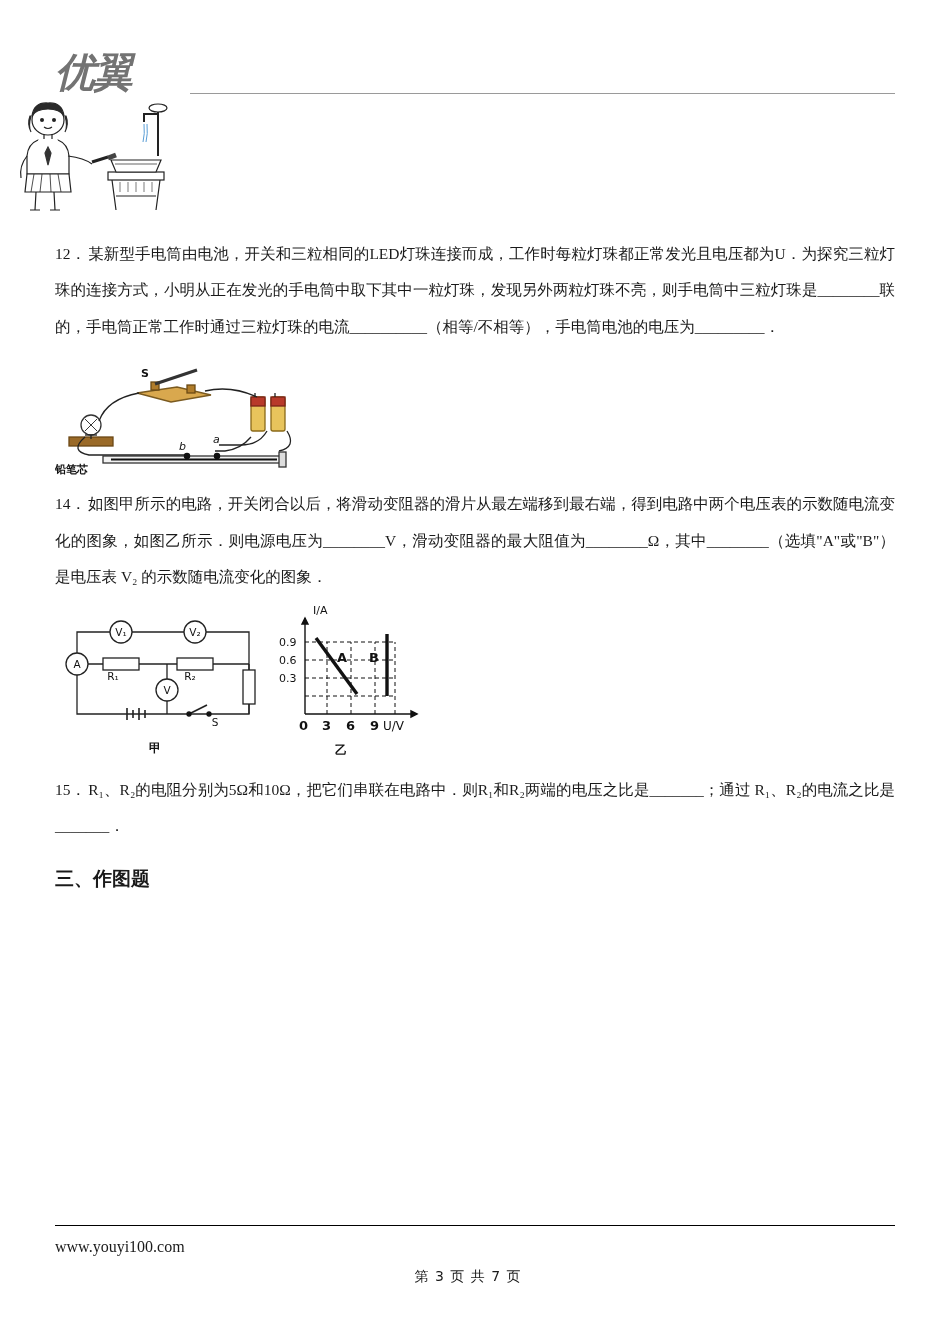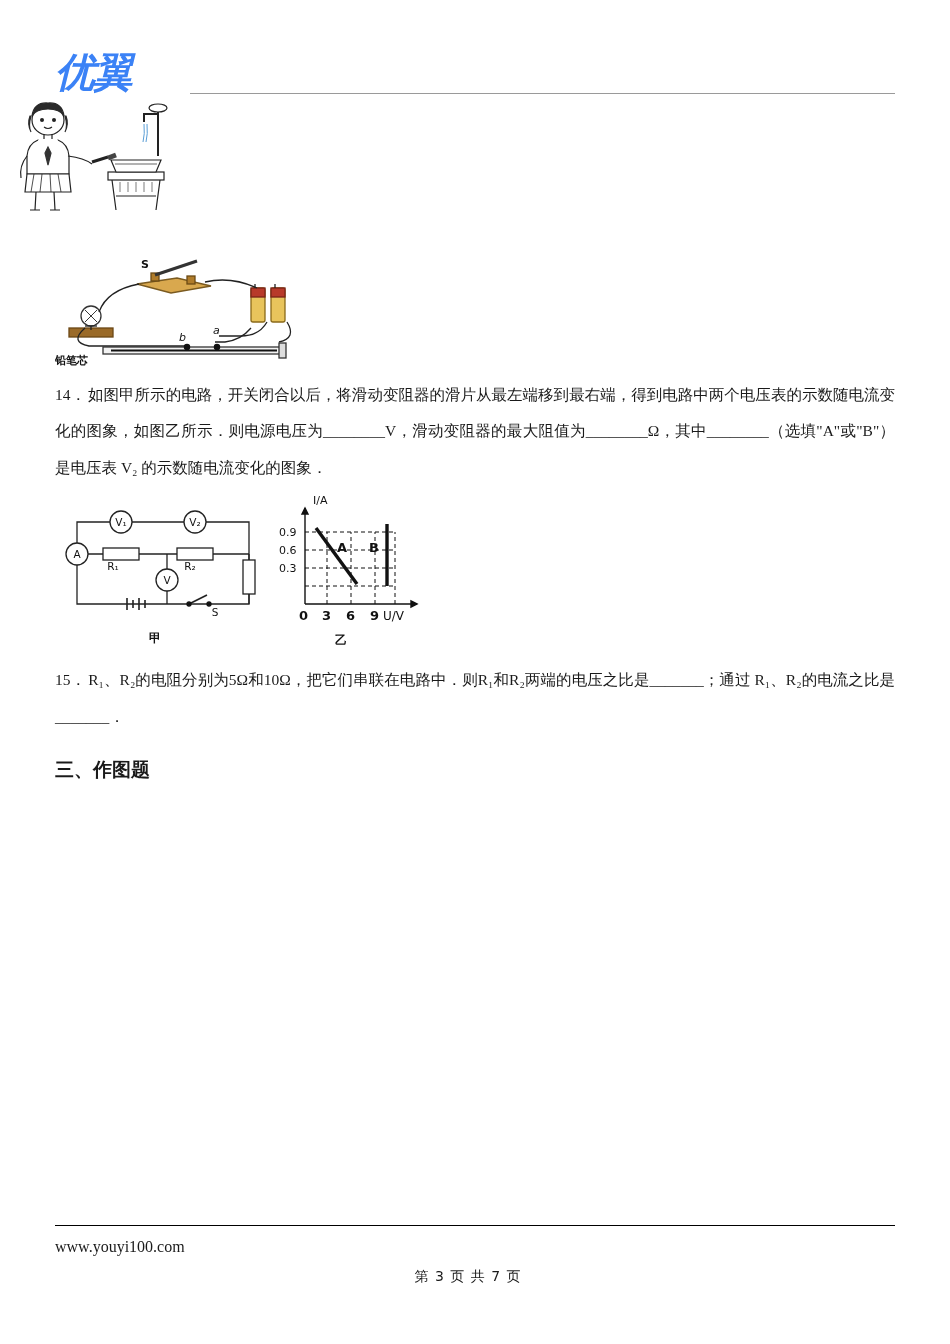--- a/index.html
+++ b/index.html
@@ -32,21 +32,21 @@
     left: 0px;
     top: 52px;
     font-family: "DejaVu Sans", sans-serif;
     font-size: 40px;
     font-weight: bold;
     font-style: italic;
     color: #2f6fb5;
     letter-spacing: -2px;
     line-height: 1;
   }
-  .logo .cn { color: #3b82f6; }
+  .logo .cn { color: #737373; }
   .header-rule {
     position: absolute;
     left: 135px;
     right: 0px;
     top: 93px;
     border-top: 1.5px solid #9a9a9a;
   }
   
   .illus-girl {
     position: absolute;
@@ -162,20 +162,23 @@
         <path d="M136 24 q1 10 -1 18" stroke="#5a9ed6" stroke-width="1"></path>
         <path d="M139 24 q1 10 -1 18" stroke="#5a9ed6" stroke-width="1"></path>
 
         <path d="M112 82 l0 10 M120 82 l0 10 M128 82 l0 10 M136 82 l0 10 M144 82 l0 10" stroke-width="0.6"></path>
       </g>
     </svg>
   </div>
 
   <div class="spacer-16" style="height:126px"></div>
 
+  <p class="q">
+    <span class="idx">12．</span><span>某新型手电筒由电池，开关和三粒相同的LED灯珠连接而成，工作时每粒灯珠都正常发光且电压都为U．为探究三粒灯珠的连接方式，小明从正在发光的手电筒中取下其中一粒灯珠，发现另外两粒灯珠不亮，则手电筒中三粒灯珠是________联的，手电筒正常工作时通过三粒灯珠的电流__________（相等/不相等），手电筒电池的电压为_________．</span>
+  </p>
 
 
   <div class="fig" style="height:125px;">
     <svg width="300" height="125" viewBox="0 0 300 125" xmlns="http://www.w3.org/2000/svg">
       <g fill="none" stroke="#222" stroke-width="1.3">
 
         <path d="M82 42 l40 -6 l34 8 l-40 7 z" fill="#d9a84e" stroke="#7a5a20"></path>
         <rect x="96" y="31" width="8" height="8" fill="#b07c2a" stroke="#6c4a14"></rect>
         <rect x="132" y="34" width="8" height="8" fill="#b07c2a" stroke="#6c4a14"></rect>
         <path d="M100 33 l42 -14" stroke="#333" stroke-width="3"></path>

